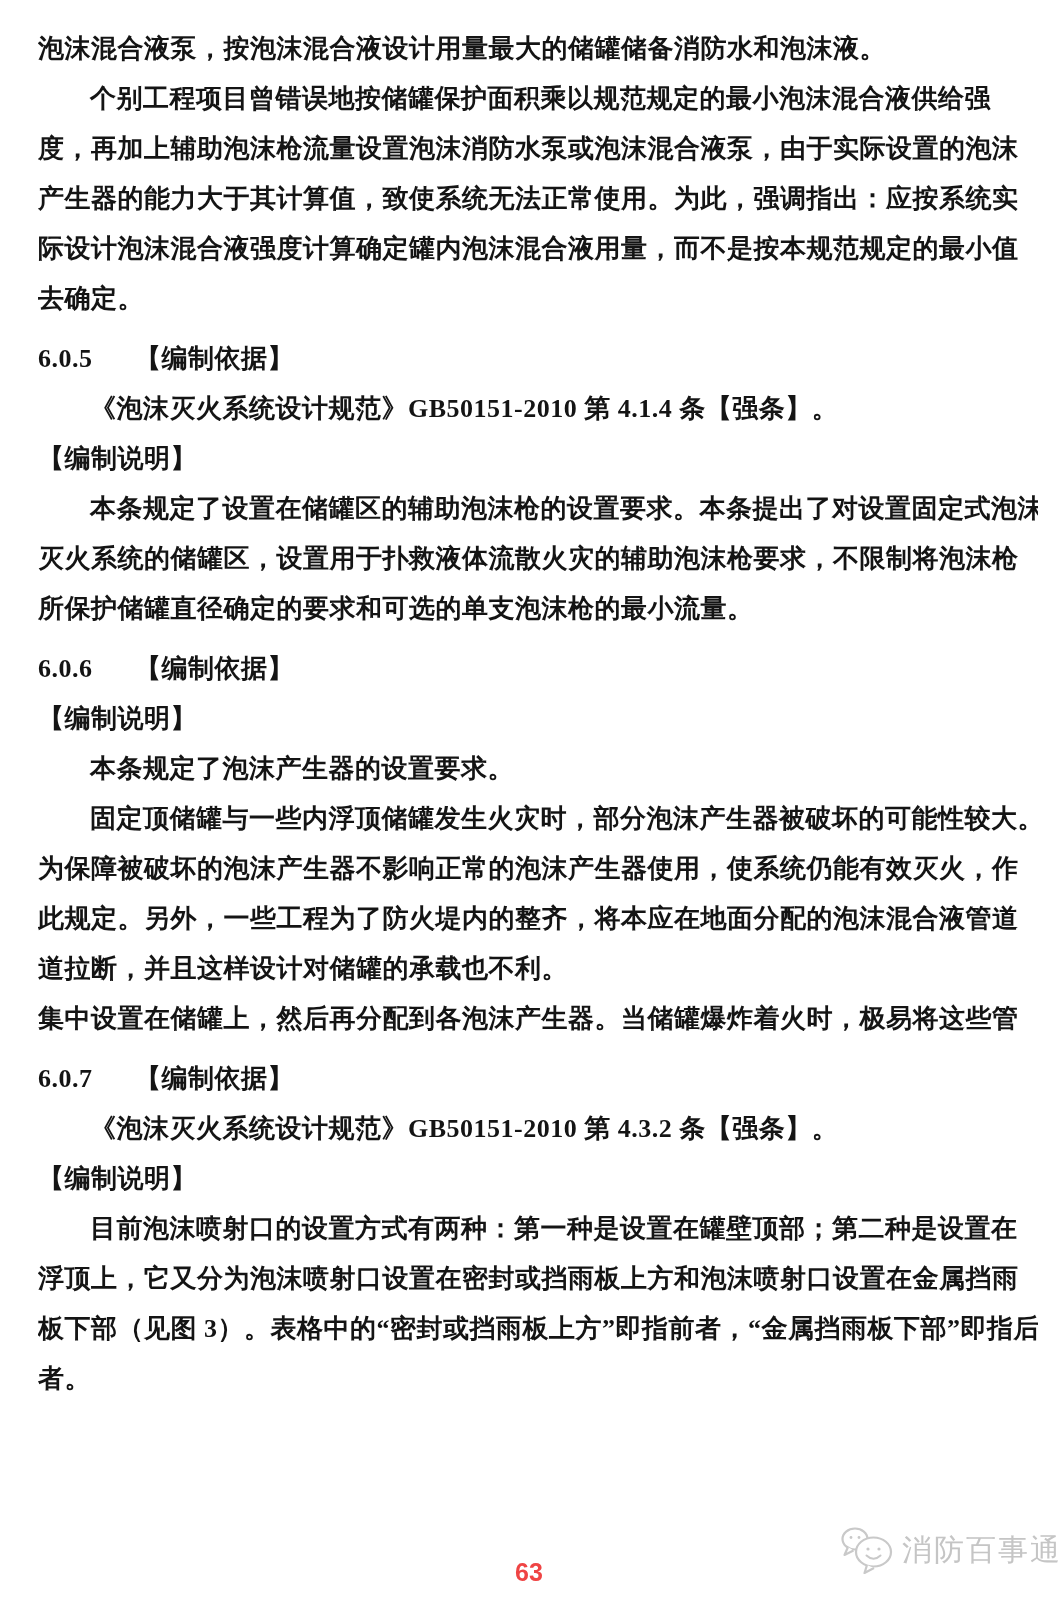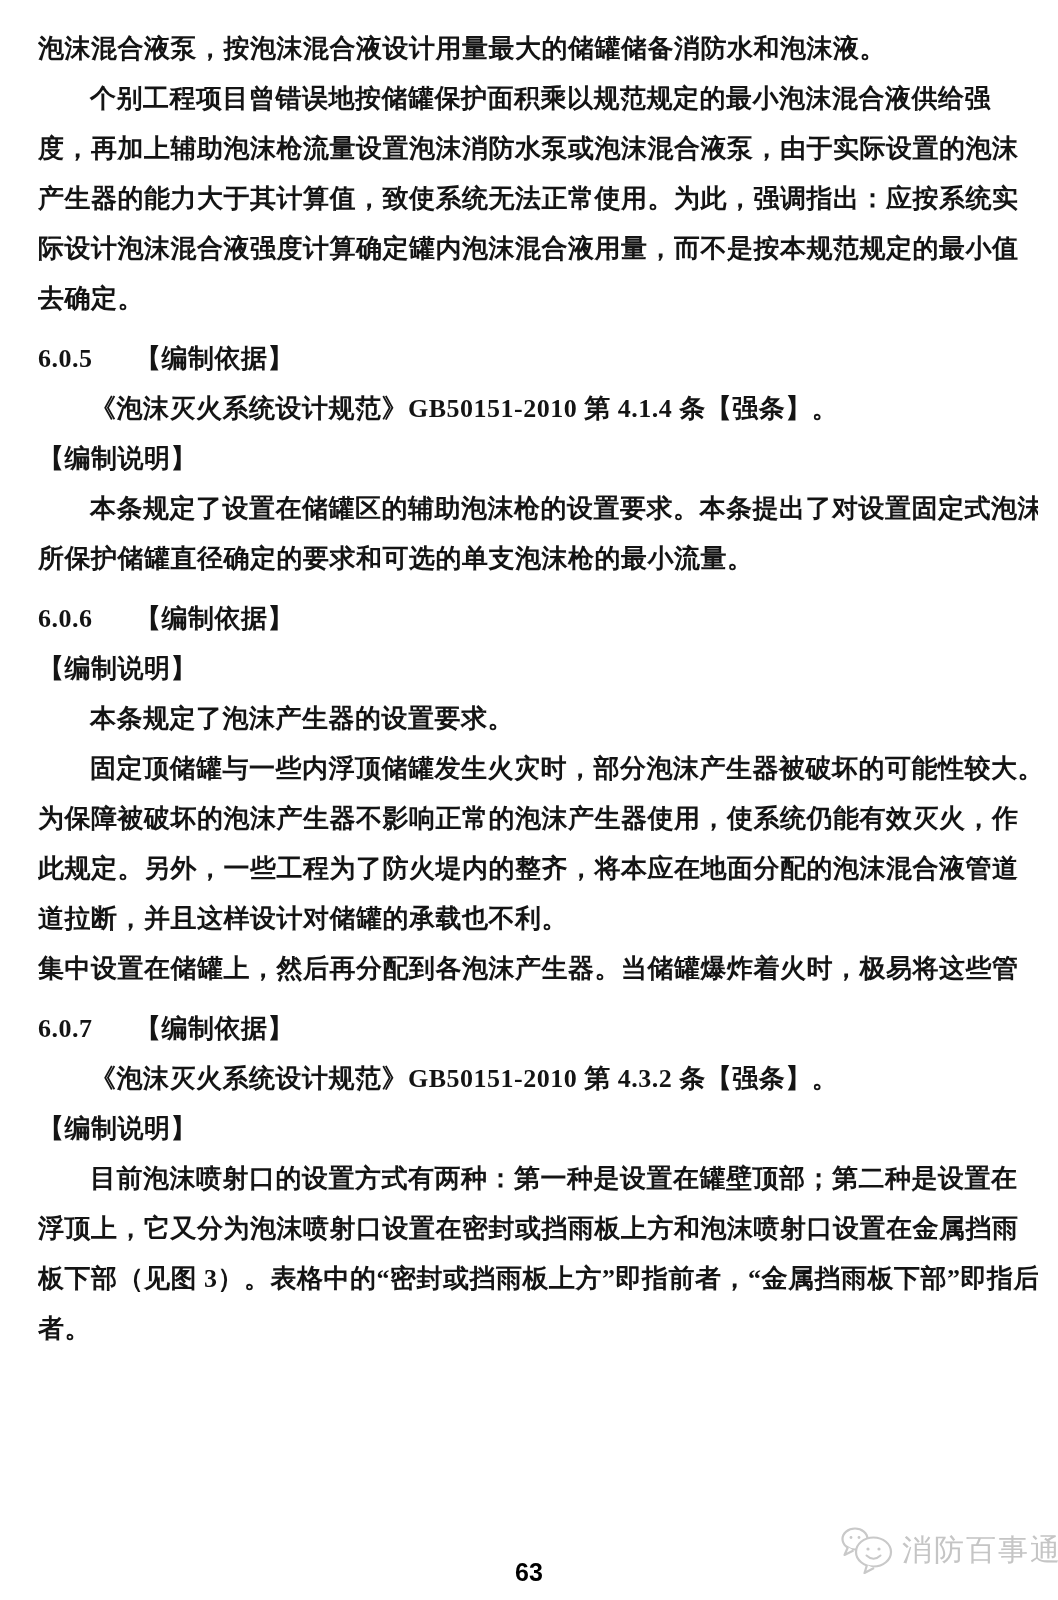--- a/index.html
+++ b/index.html
@@ -42,21 +42,21 @@
   }
   .pagenum {
     position: absolute;
     top: 1558px;
     left: 0;
     width: 100%;
     text-align: center;
     font-family: "Liberation Sans", "DejaVu Sans", sans-serif;
     font-size: 25px;
     font-weight: 700;
-    color: #000000;
+    color: #ef4444;
   }
   .watermark {
     position: absolute;
     left: 840px;
     top: 1526px;
     display: flex;
     align-items: center;
     gap: 8px;
     color: #c5c5c5;
     font-size: 30px;
@@ -77,20 +77,21 @@
   <div class="line plain">度，再加上辅助泡沫枪流量设置泡沫消防水泵或泡沫混合液泵，由于实际设置的泡沫</div>
   <div class="line plain">产生器的能力大于其计算值，致使系统无法正常使用。为此，强调指出：应按系统实</div>
   <div class="line plain">际设计泡沫混合液强度计算确定罐内泡沫混合液用量，而不是按本规范规定的最小值</div>
   <div class="line plain">去确定。</div>
   <div class="line heading">
     <span class="num">6.0.5</span><span class="hlabel">【编制依据】</span>
   </div>
   <div class="line indent">《泡沫灭火系统设计规范》GB50151-2010 第 4.1.4 条【强条】。</div>
   <div class="line plain">【编制说明】</div>
   <div class="line indent">本条规定了设置在储罐区的辅助泡沫枪的设置要求。本条提出了对设置固定式泡沫</div>
+  <div class="line plain">灭火系统的储罐区，设置用于扑救液体流散火灾的辅助泡沫枪要求，不限制将泡沫枪</div>
   <div class="line plain">所保护储罐直径确定的要求和可选的单支泡沫枪的最小流量。</div>
   <div class="line heading">
     <span class="num">6.0.6</span><span class="hlabel">【编制依据】</span>
   </div>
   <div class="line plain">【编制说明】</div>
   <div class="line indent">本条规定了泡沫产生器的设置要求。</div>
   <div class="line indent">固定顶储罐与一些内浮顶储罐发生火灾时，部分泡沫产生器被破坏的可能性较大。</div>
   <div class="line plain">为保障被破坏的泡沫产生器不影响正常的泡沫产生器使用，使系统仍能有效灭火，作</div>
   <div class="line plain">此规定。另外，一些工程为了防火堤内的整齐，将本应在地面分配的泡沫混合液管道</div>
   <div class="line plain">道拉断，并且这样设计对储罐的承载也不利。</div>

